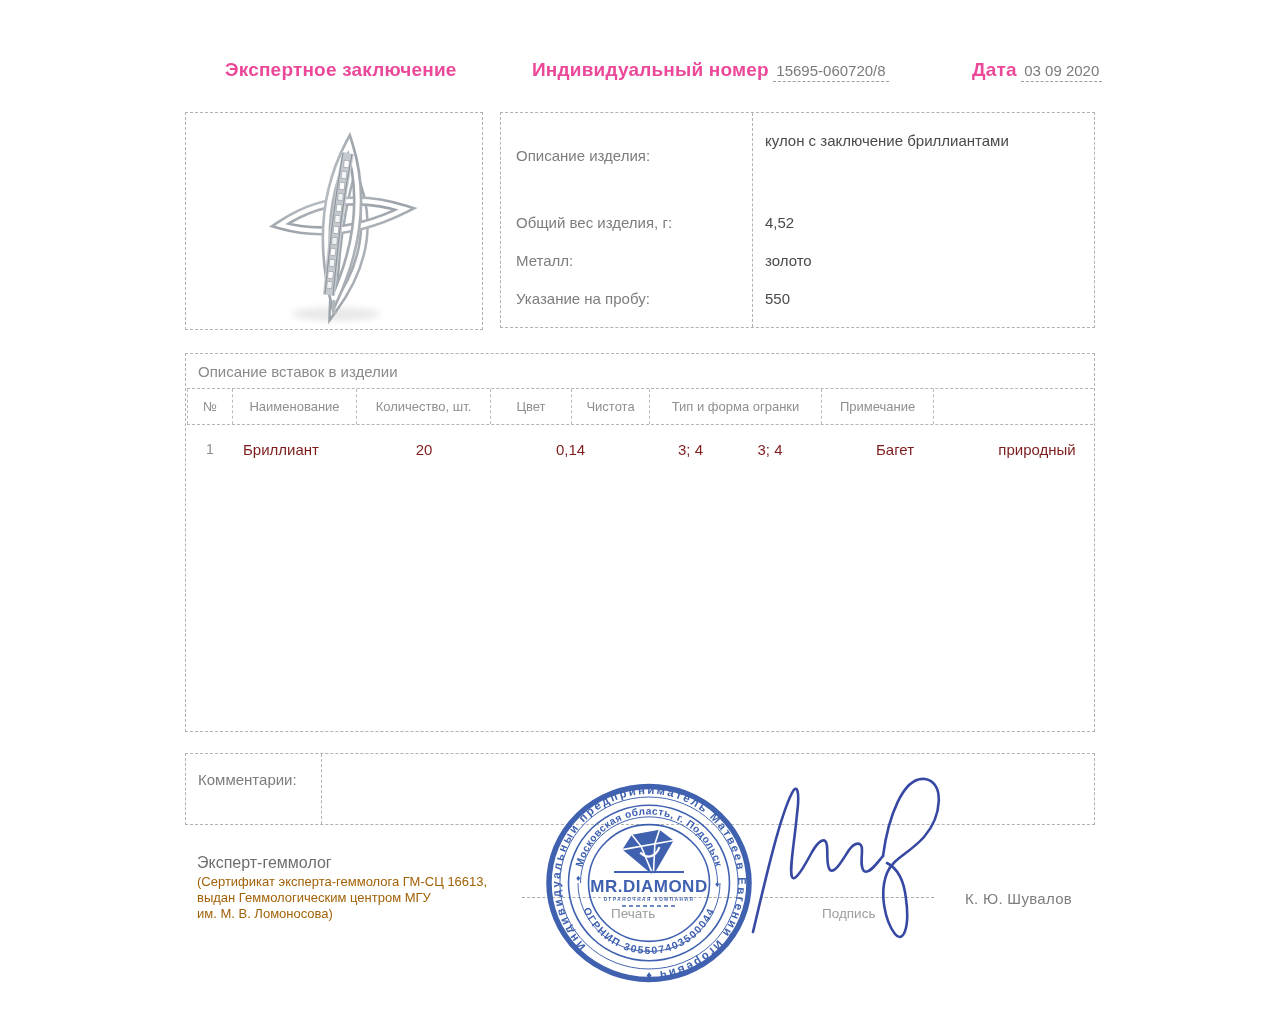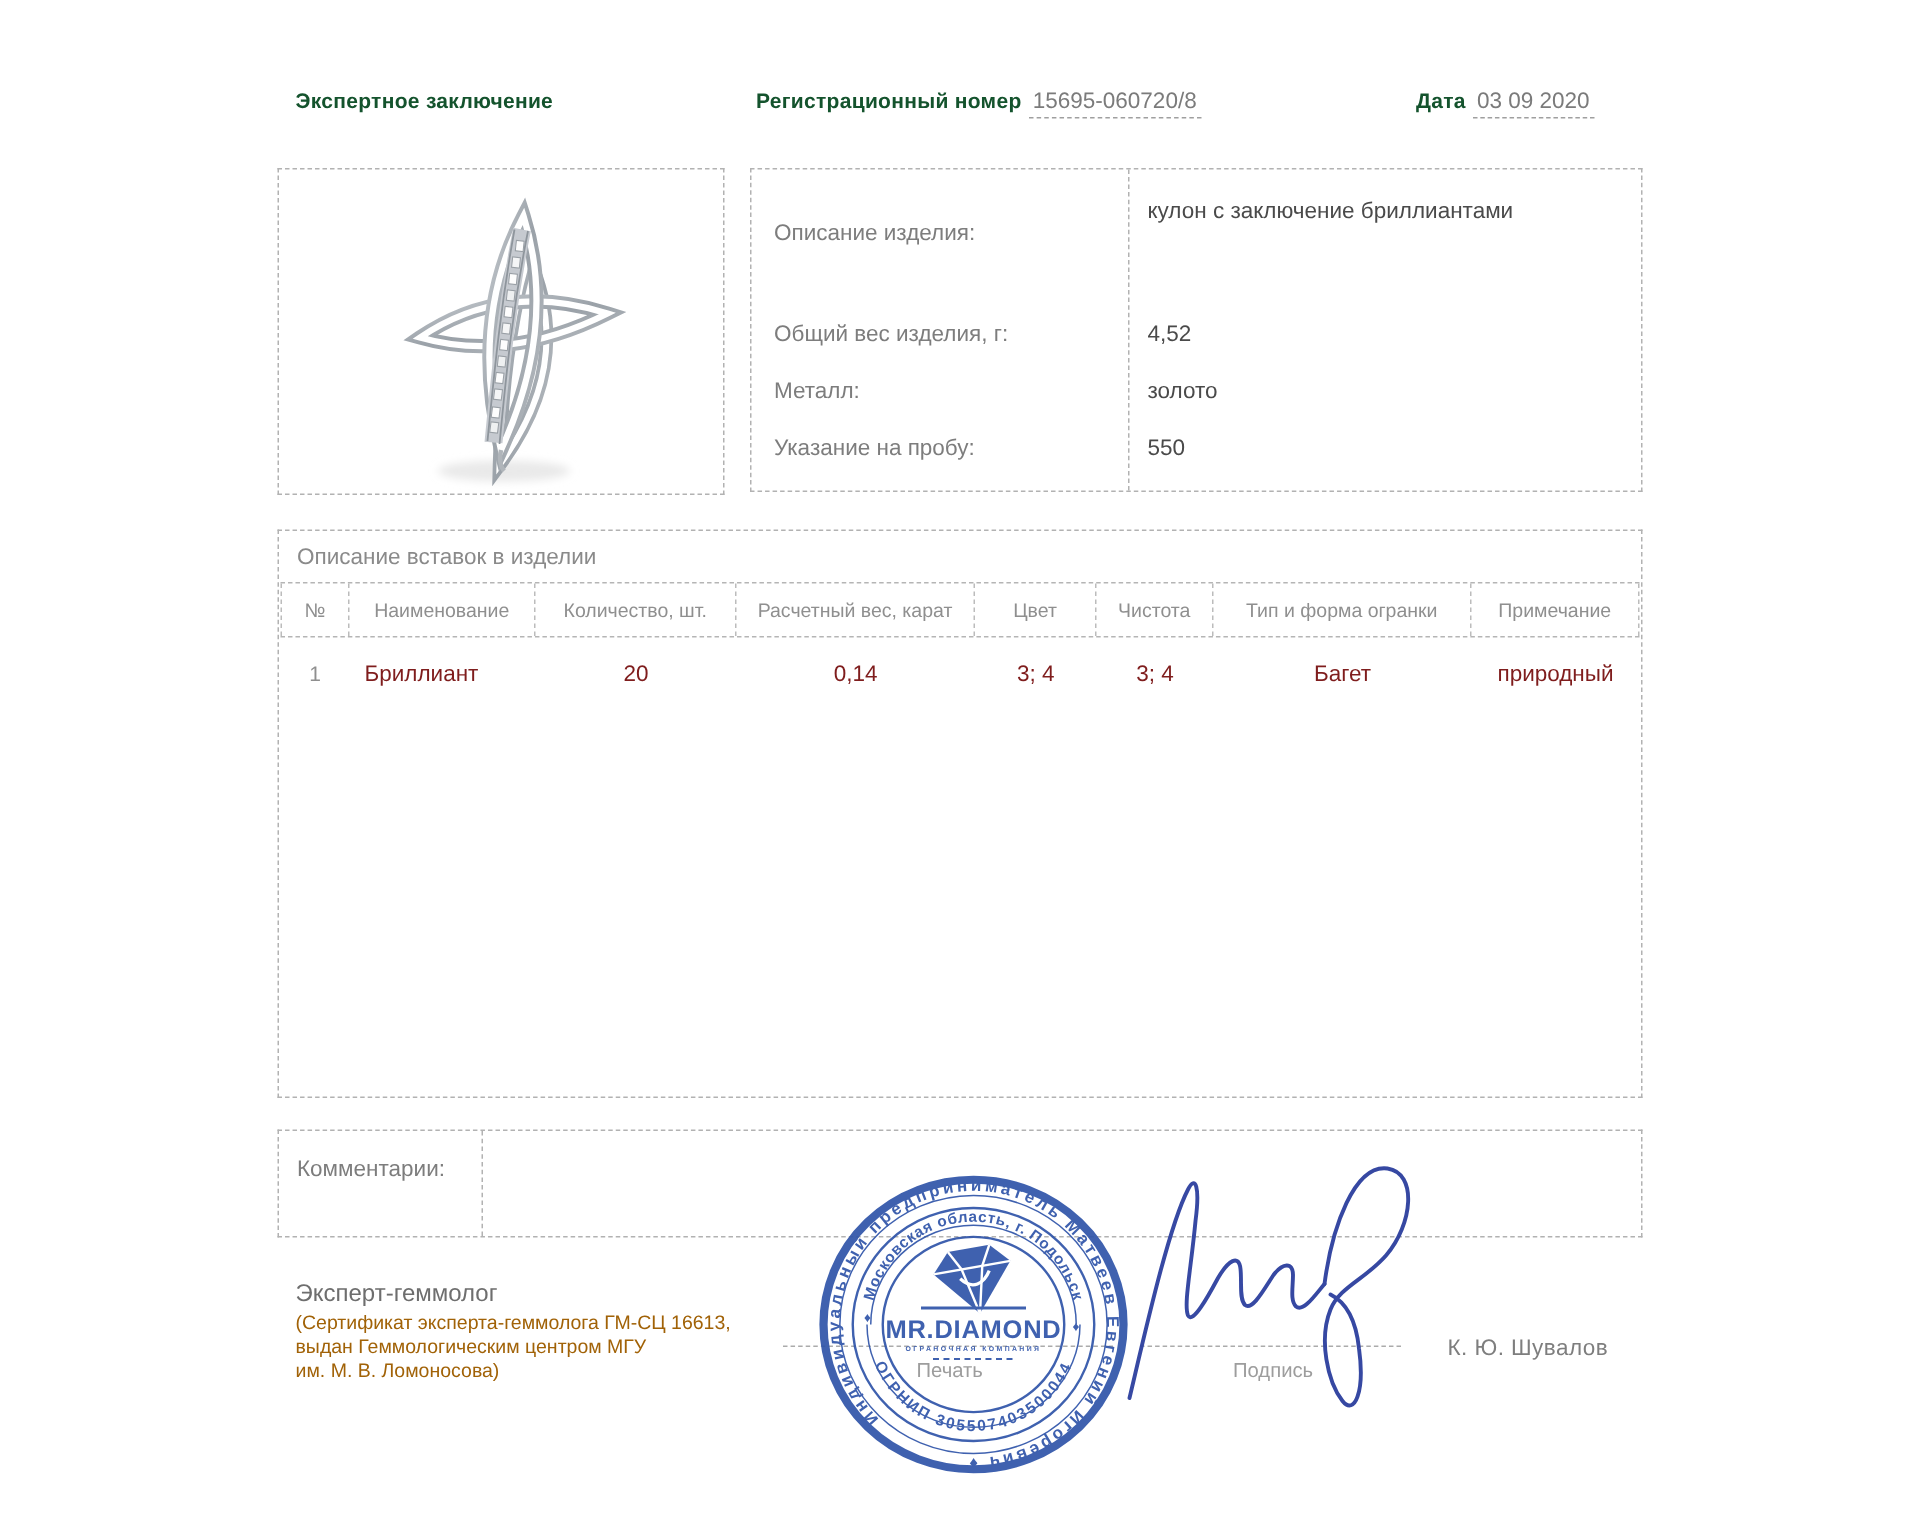--- a/index.html
+++ b/index.html
@@ -3,21 +3,21 @@
 <meta charset="utf-8">
 <style>
   * { margin:0; padding:0; box-sizing:border-box; }
   html,body { background:#ffffff; }
   .page {
     position:relative; width:1280px; height:1024px; background:#fff;
     font-family:"Liberation Sans","DejaVu Sans",sans-serif; overflow:hidden;
   }
   .abs { position:absolute; }
   
-  .hdr-bold { font-size:14px; font-weight:bold; color:#14532d; letter-spacing:.2px; }
+  .hdr-bold { font-size:19px; font-weight:bold; color:#ec4899; letter-spacing:.2px;margin-left:28px; }
   .hdr-val  { font-size:15px; color:#7b7b7b; border-bottom:1px dashed #9f9f9f; padding:0 3px 2px 3px; }
   
   .dbox { border:1px dashed #b2b2b2; position:absolute; background:#fff; }
   .vdiv { position:absolute; border-left:1px dashed #b2b2b2; }
   .label { font-size:15px; color:#7d7d7d; }
   .value { font-size:15px; color:#4a4a4a; }
   
   .tbl-title { font-size:15px; color:#8a8a8a; }
   .thead-row { position:absolute; display:flex; border-top:1px dashed #b5b5b5; border-bottom:1px dashed #b5b5b5; }
   .thead-row .cell { border-right:1px dashed #bcbcbc; display:flex; align-items:center; justify-content:center; }
@@ -39,21 +39,21 @@
 </style>
 </head>
 <body>
 
 <div class="page">
 
   <div class="abs" style="left:197px; top:59px;">
     <span class="hdr-bold">Экспертное заключение</span>
   </div>
   <div class="abs" style="left:504px; top:59px; white-space:nowrap;">
-    <span class="hdr-bold">Регистрационный номер</span>
+    <span class="hdr-bold">Индивидуальный номер</span>
     <span class="hdr-val">15695-060720/8</span>
   </div>
   <div class="abs" style="left:944px; top:59px; white-space:nowrap;">
     <span class="hdr-bold">Дата</span>
     <span class="hdr-val">03 09 2020</span>
   </div>
 
   <div class="dbox" style="left:185px; top:112px; width:298px; height:218px;">
     <svg width="296" height="216" viewBox="0 0 296 216">
       <defs>
@@ -141,23 +141,20 @@
   <div class="thead-row" style="left:187px; top:388px; width:906px; height:37px;">
     <div class="cell c0">
         <span class="th">№</span>
       </div>
     <div class="cell c1">
         <span class="th">Наименование</span>
       </div>
     <div class="cell c2">
         <span class="th">Количество, шт.</span>
       </div>
-    <div class="cell c3">
-        <span class="th">Расчетный вес, карат</span>
-      </div>
     <div class="cell c4">
         <span class="th">Цвет</span>
       </div>
     <div class="cell c5">
         <span class="th">Чистота</span>
       </div>
     <div class="cell c6">
         <span class="th">Тип и форма огранки</span>
       </div>
     <div class="cell c7">

